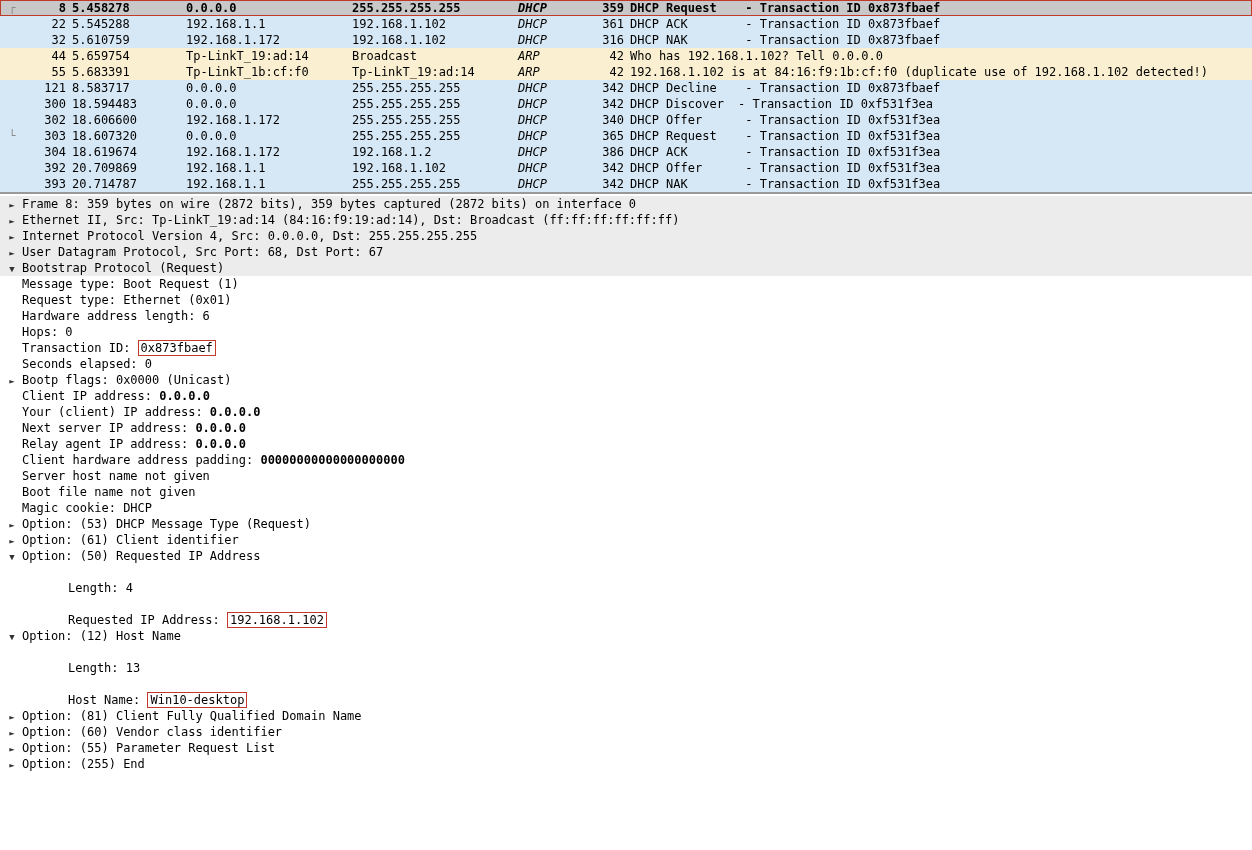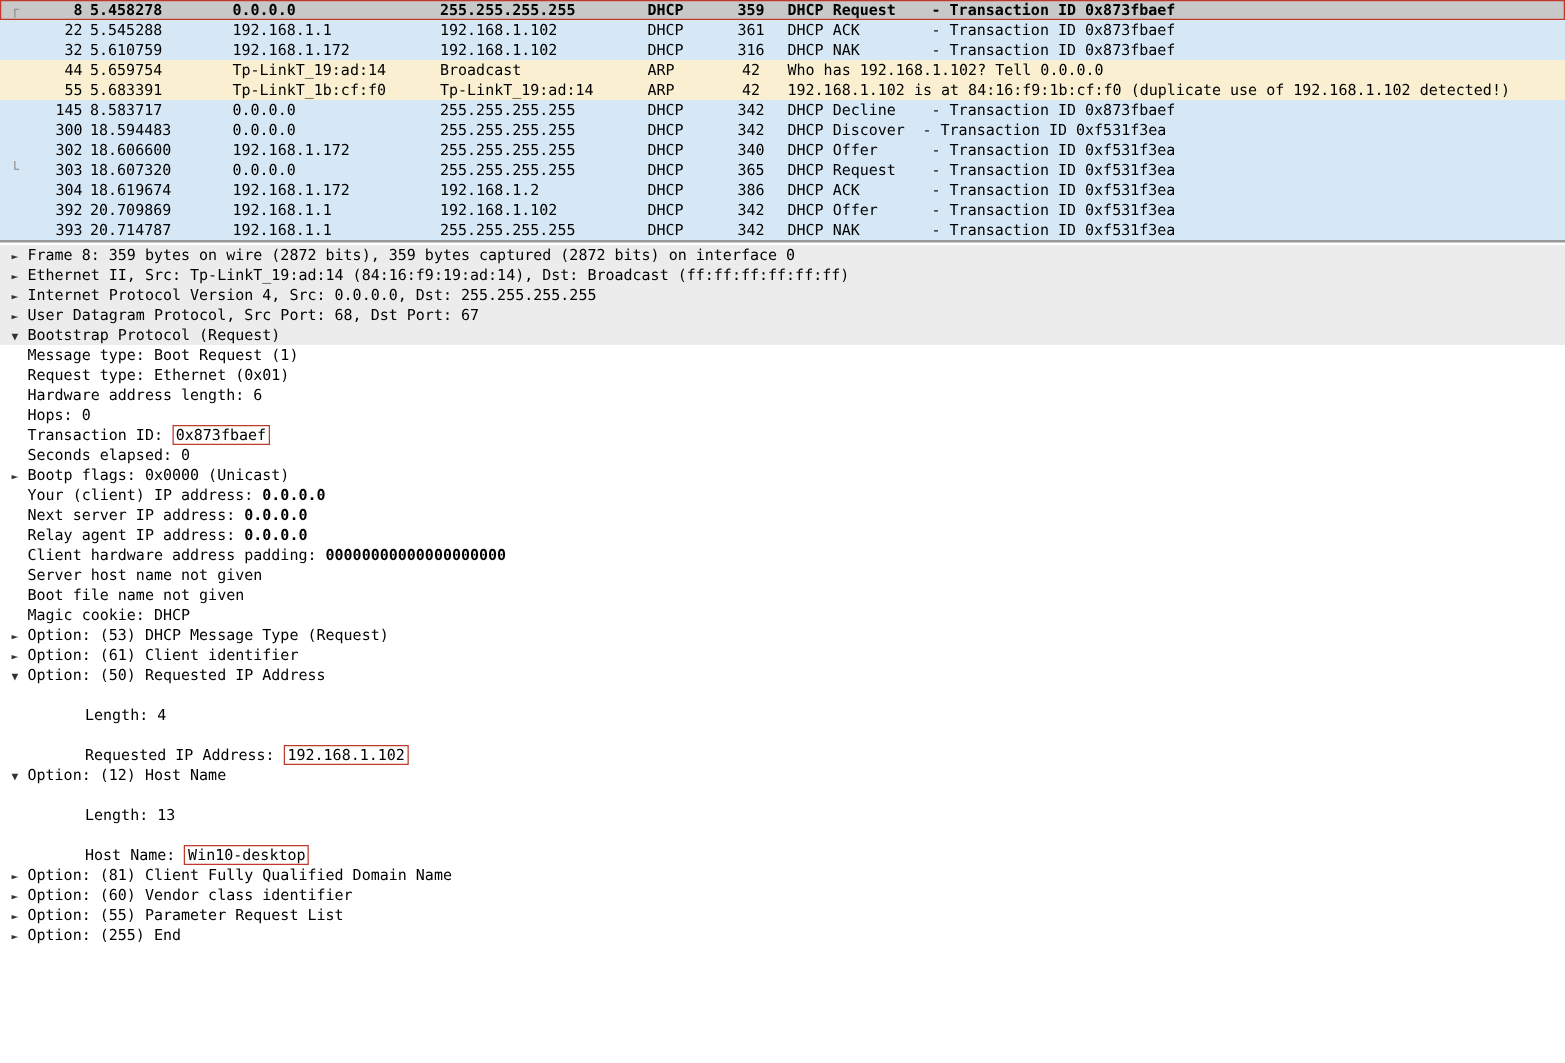--- a/index.html
+++ b/index.html
@@ -8,22 +8,22 @@
     .packet-row { display: flex; padding: 1px 0; cursor: pointer; white-space: nowrap; }
     .packet-row.bg-blue { background: #d6e8f6; }
     .packet-row.bg-tan { background: #faf0d1; }
     .packet-row.selected { background: #c8c8c8; }
     .packet-row.redbox { outline: 1px solid #c0392b; outline-offset: -1px; }
     .tree-mark { width: 24px; display: inline-block; text-align: center; color: #888; font-size: 11px; }
     .col-no { width: 48px; text-align: right; padding-right: 6px; }
     .col-time { width: 114px; }
     .col-src { width: 166px; }
     .col-dst { width: 166px; }
-    .col-proto { width: 72px; }
-    .col-len { width: 40px; text-align: right; padding-right: 22px; }
+    .col-proto { width: 72px; font-style: italic; }
+    .col-len { width: 40px; text-align: right; padding-right: 6px; }
     .col-info { flex: 1; }
     .info-seg1 { display: inline-block; width: 108px; }
     .details { padding: 2px 0 10px 0; }
     .det-row { padding: 1px 6px; display: flex; align-items: baseline; cursor: pointer; }
     .det-row.header { background: #ececec; }
     .det-row .expander { width: 12px; display: inline-block; text-align: center; color: #333; margin-right: 4px; font-size: 9px; }
     .det-row .noexp { width: 12px; display: inline-block; margin-right: 4px; }
     .det-text { white-space: pre; }
     .bold { font-weight: bold; }
     .indent-1 { }
@@ -79,21 +79,21 @@
       <span class="col-no">55</span>
       <span class="col-time">5.683391</span>
       <span class="col-src">Tp-LinkT_1b:cf:f0</span>
       <span class="col-dst">Tp-LinkT_19:ad:14</span>
       <span class="col-proto">ARP</span>
       <span class="col-len">42</span>
       <span class="col-info"><span>192.168.1.102 is at 84:16:f9:1b:cf:f0 (duplicate use of 192.168.1.102 detected!)</span></span>
     </div>
     <div class="packet-row bg-blue">
       <span class="tree-mark"></span>
-      <span class="col-no">145</span>
+      <span class="col-no">121</span>
       <span class="col-time">8.583717</span>
       <span class="col-src">0.0.0.0</span>
       <span class="col-dst">255.255.255.255</span>
       <span class="col-proto">DHCP</span>
       <span class="col-len">342</span>
       <span class="col-info"><span class="info-seg1">DHCP Decline</span><span> - Transaction ID 0x873fbaef</span></span>
     </div>
     <div class="packet-row bg-blue">
       <span class="tree-mark"></span>
       <span class="col-no">300</span>
@@ -200,20 +200,24 @@
     <div class="det-row indent-1">
       <span class="noexp"></span>
       <span class="det-text"><span>Seconds elapsed: 0</span></span>
     </div>
     <div class="det-row indent-1">
       <span class="expander">►</span>
       <span class="det-text"><span>Bootp flags: 0x0000 (Unicast)</span></span>
     </div>
     <div class="det-row indent-1">
       <span class="noexp"></span>
+      <span class="det-text"><span>Client IP address: </span><span class="bold">0.0.0.0</span></span>
+    </div>
+    <div class="det-row indent-1">
+      <span class="noexp"></span>
       <span class="det-text"><span>Your (client) IP address: </span><span class="bold">0.0.0.0</span></span>
     </div>
     <div class="det-row indent-1">
       <span class="noexp"></span>
       <span class="det-text"><span>Next server IP address: </span><span class="bold">0.0.0.0</span></span>
     </div>
     <div class="det-row indent-1">
       <span class="noexp"></span>
       <span class="det-text"><span>Relay agent IP address: </span><span class="bold">0.0.0.0</span></span>
     </div>

